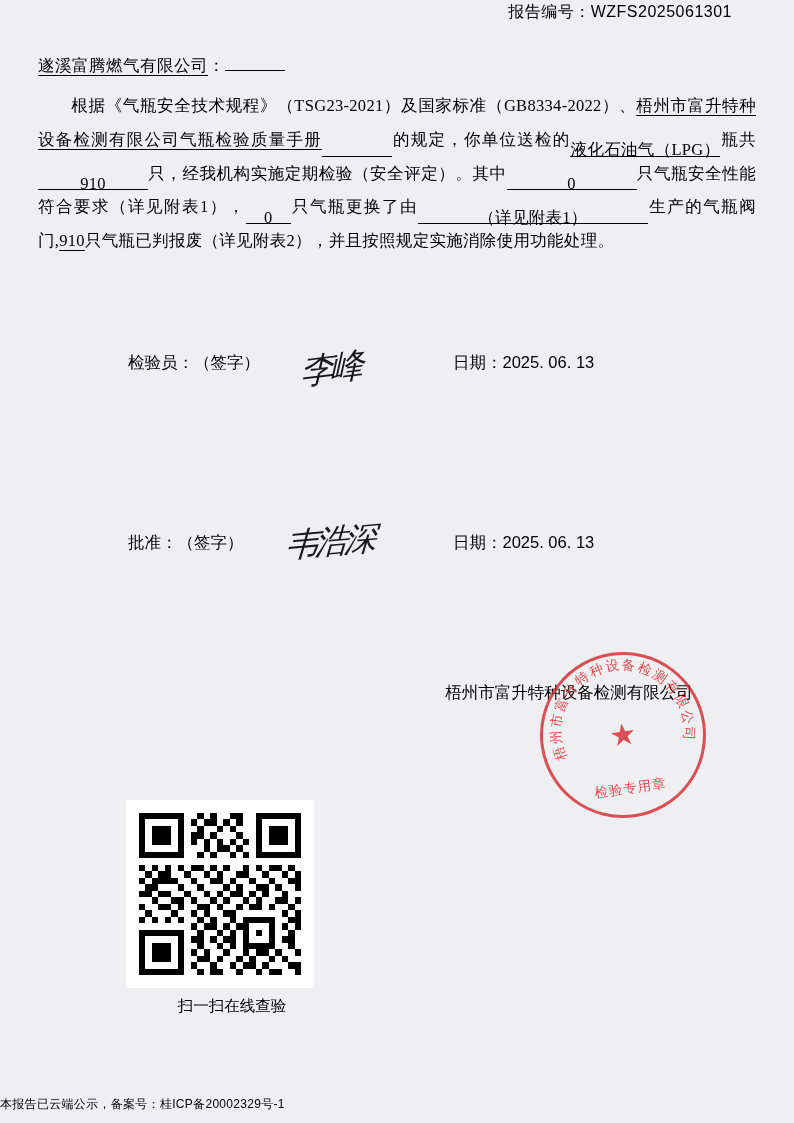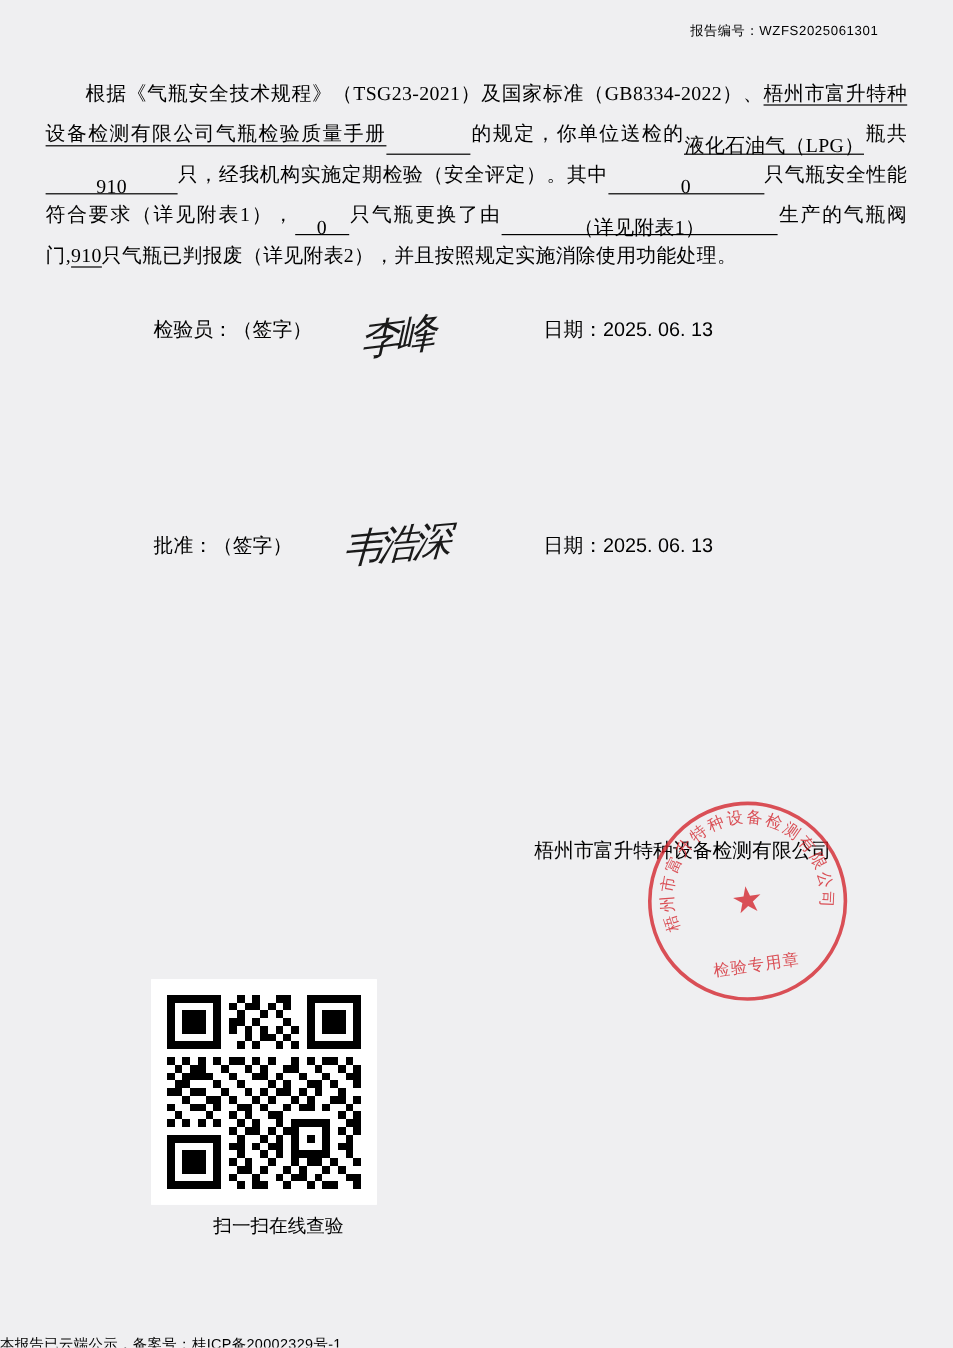--- a/index.html
+++ b/index.html
@@ -25,43 +25,43 @@
   .doc-title {
     text-align: center;
     font-size: 27px;
     font-weight: bold;
     letter-spacing: 2px;
     margin-top: 18px;
     font-family: "DejaVu Sans", "Liberation Sans", sans-serif;
   }
   .report-no {
     text-align: right;
-    font-size: 11px;
-    margin-top: 18px;
+    font-size: 16px;
+    margin-top: 2px;
     padding-right: 24px;
     letter-spacing: 0.5px;
     font-family: "Liberation Sans", sans-serif;
   }
   .addressee {
     margin-top: 32px;
     font-size: 16.5px;
     letter-spacing: 0.5px;
   }
   .addressee .nm {
     text-decoration: underline;
     text-underline-offset: 4px;
   }
   .addressee .tail {
     display: inline-block;
     width: 60px;
     border-bottom: 1px solid #000;
     height: 15px;
   }
   .body-text {
-    margin-top: 28px;
+    margin-top: 12px;
     font-size: 16.5px;
     line-height: 2.05;
     text-align: justify;
     letter-spacing: 0.3px;
   }
   .indent {
     display: inline-block;
     width: 33px;
   }
   .ul {
@@ -74,21 +74,21 @@
     text-align: center;
     height: 1.35em;
     vertical-align: bottom;
   }
   .b-gas    { min-width: 150px; }
   .b-count  { min-width: 110px; }
   .b-ok     { min-width: 130px; }
   .b-valve  { min-width: 45px; }
   .b-maker  { min-width: 230px; }
   .sign-block {
-    margin-top: 34px;
+    margin-top: 94px;
     font-size: 16.5px;
     position: relative;
     height: 80px;
   }
   .sign-block .label {
     position: absolute;
     left: 90px;
     top: 0;
   }
   .sign-block .date {
@@ -205,20 +205,23 @@
 </head>
 <body>
 
 <div class="page">
 
 
   <div class="report-no">
     <span>报告编号：</span><span>WZFS2025061301</span>
   </div>
 
+  <div class="addressee">
+    <span class="nm">遂溪富腾燃气有限公司</span><span>：</span><span class="tail"></span>
+  </div>
 
   <div class="body-text">
     <span class="indent"></span><span>根据《气瓶安全技术规程》（TSG23-2021）及国家标准（GB8334-2022）、</span><span class="ul">梧州市富升特种设备检测有限公司气瓶检验质量手册</span><span class="blank" style="min-width:70px"></span><span>的规定，你单位送检的</span><span class="blank b-gas">液化石油气（LPG）</span><span>瓶共</span><span class="blank b-count">910</span><span>只，经我机构实施定期检验（安全评定）。其中</span><span class="blank b-ok">0</span><span>只气瓶安全性能符合要求（详见附表1），</span><span class="blank b-valve">0</span><span>只气瓶更换了由</span><span class="blank b-maker">（详见附表1）</span><span>生产的气瓶阀门,</span><span class="ul">910</span><span>只气瓶已判报废（详见附表2），并且按照规定实施消除使用功能处理。</span>
   </div>
 
   <div class="sign-block">
     <span class="label">检验员：（签字）</span>
     <span class="sig">李峰</span>
     <span class="date"><span>日期：</span><span>2025. 06. 13</span></span>
   </div>

